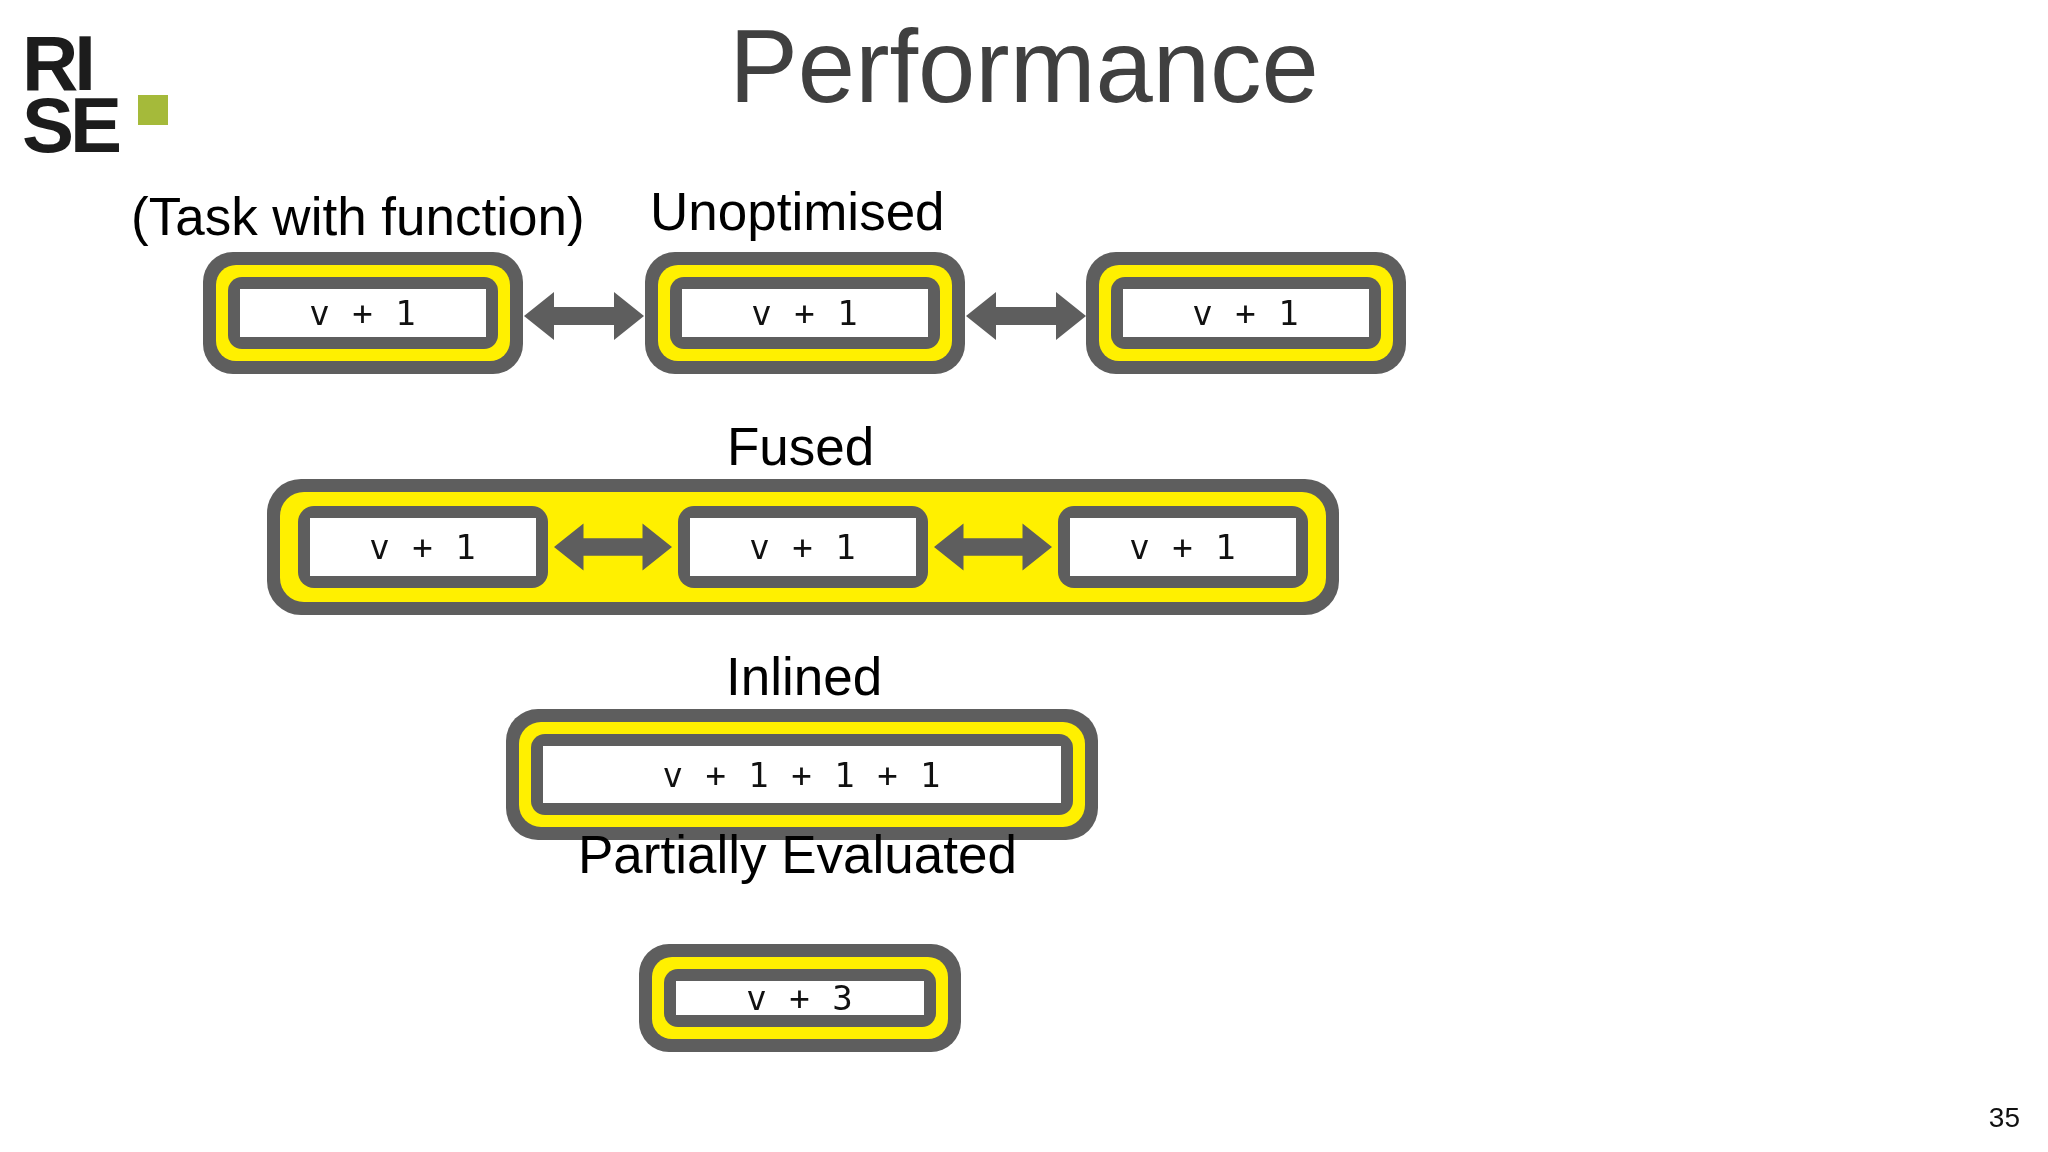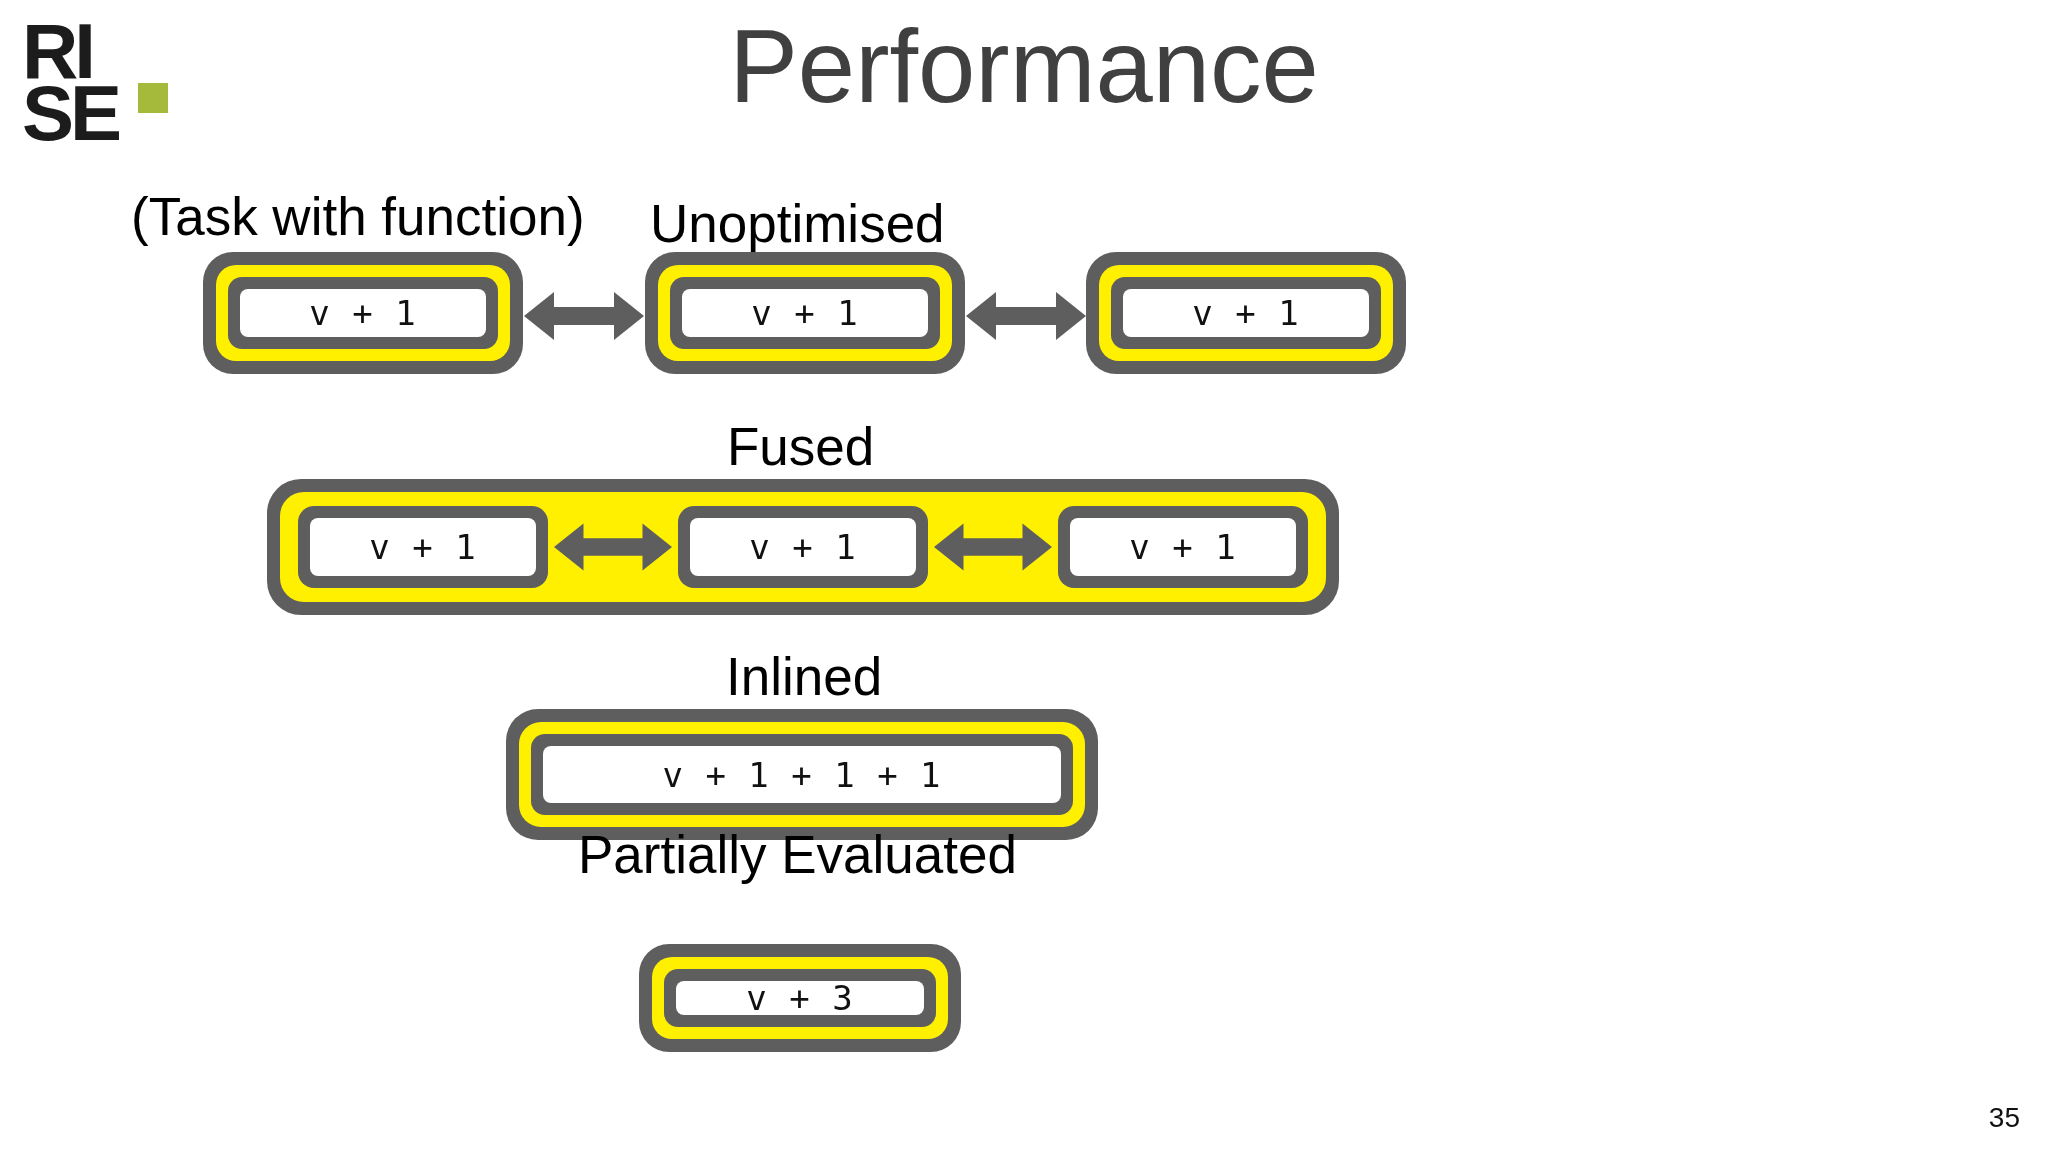--- a/index.html
+++ b/index.html
@@ -2,21 +2,21 @@
 <html><head>
 <meta charset="utf-8">
 <style>
   html,body{margin:0;padding:0;background:#fff;}
   body{
     width:2048px;height:1152px;position:relative;overflow:hidden;
     font-family:"Liberation Sans",sans-serif;background:#ffffff;
   }
 
   
-  #logo{position:absolute;left:22px;top:20px;width:140px;height:160px;text-decoration:underline;}
+  #logo{position:absolute;left:22px;top:32px;width:140px;height:160px;text-decoration:underline;}
   .logo-line{
     font-family:"Liberation Sans",sans-serif;
     font-weight:bold;color:#1c1c1c;letter-spacing:-4px;
     font-size:78px;line-height:0.82;
     position:absolute;left:0;
   }
   #logo-ri{top:0;}
   #logo-se{top:62px;}
   #logo-dot{
     position:absolute;left:116px;top:63px;width:30px;height:30px;
@@ -61,21 +61,21 @@
     width:100%;height:100%;
     background:#5e5e5e;
     border-radius:14px;
     box-sizing:border-box;
     padding:12px;
     display:flex;align-items:center;justify-content:center;
   }
   .cell{
     width:100%;height:100%;
     background:#ffffff;
-    border-radius:8px;
+    border-radius:0;
     display:flex;align-items:center;justify-content:center;
   }
   .code{
     font-family:"DejaVu Sans Mono",monospace;
     font-size:34px;color:#111;white-space:pre;letter-spacing:1px;
   }
 
   
   .band-row{
     width:100%;height:100%;
@@ -104,21 +104,21 @@
 
 <div id="logo">
   <div class="logo-line" id="logo-ri">RI</div>
   <div id="logo-dot"></div>
   <div class="logo-line" id="logo-se">SE</div>
 </div>
 
 <div id="title">Performance</div>
 
 <div class="row-label" style="left:131px;top:190px;">(Task with function)</div>
-<div class="row-label" style="left:650px;top:185px;margin-top:12px;">Unoptimised</div>
+<div class="row-label" style="left:650px;top:185px;">Unoptimised</div>
 
 <div class="shell" style="left:203px;top:252px;width:320px;height:122px;">
   <div class="band">
     <div class="ring">
       <div class="cell">
         <span class="code">v + 1</span>
       </div>
     </div>
   </div>
 </div>

